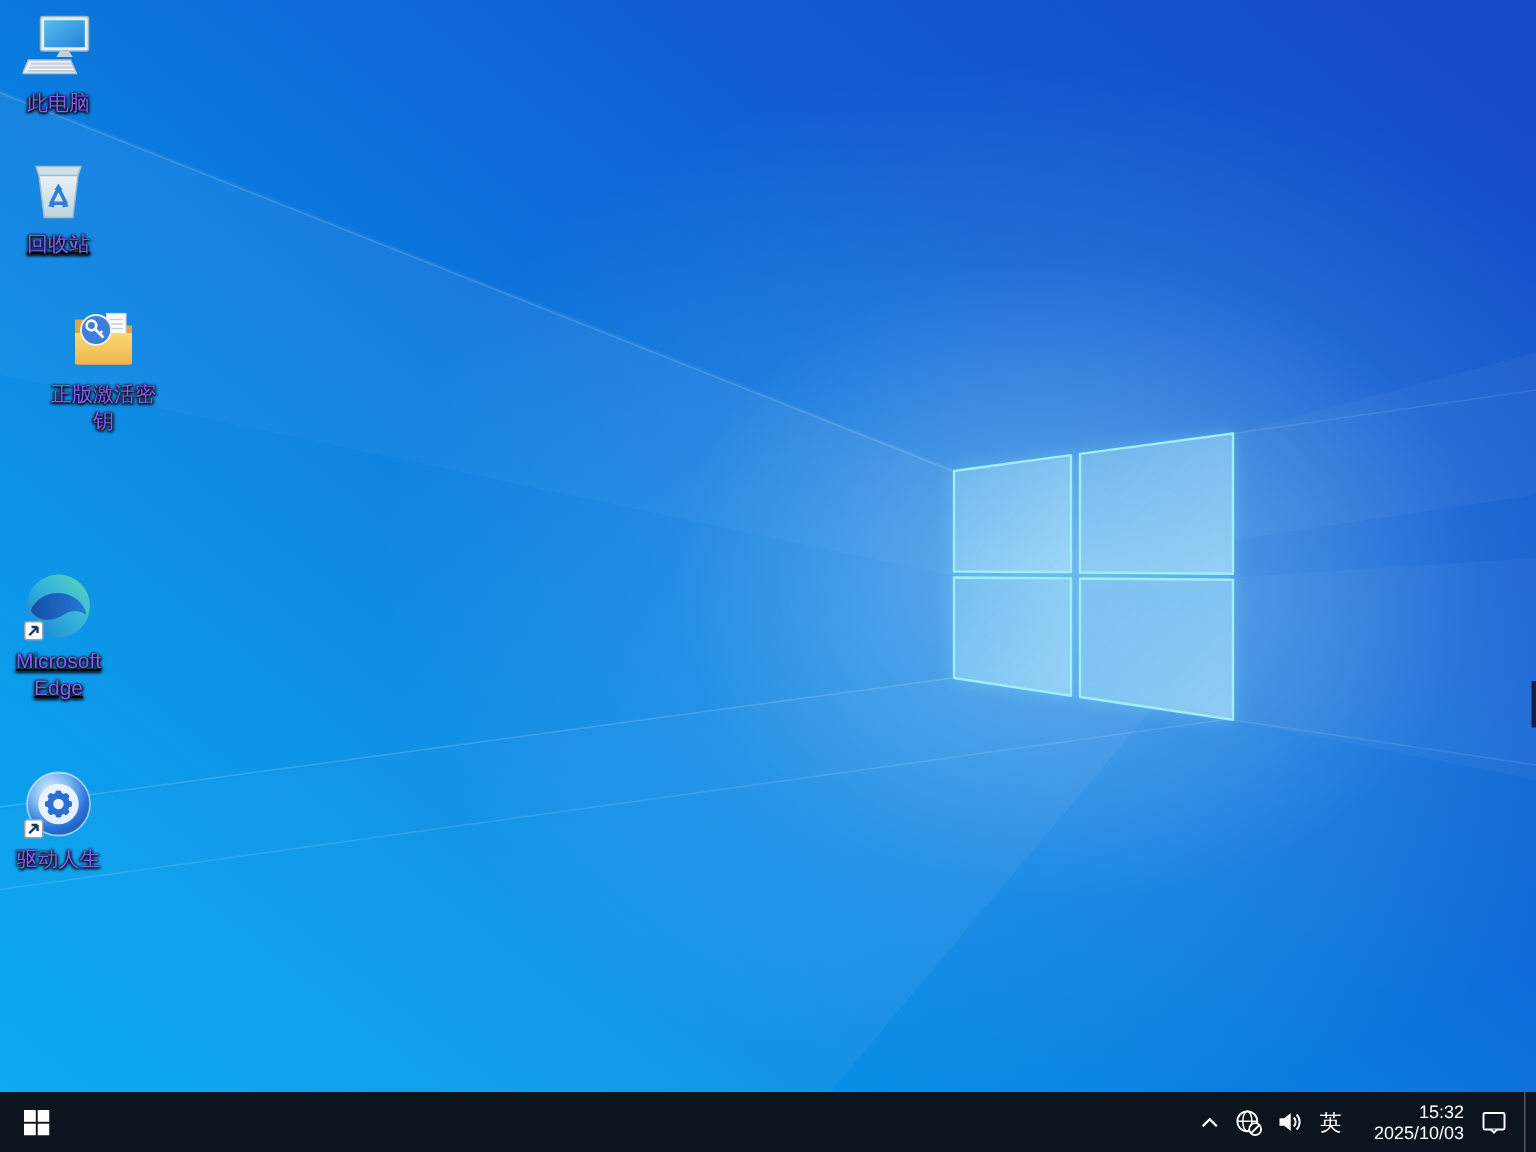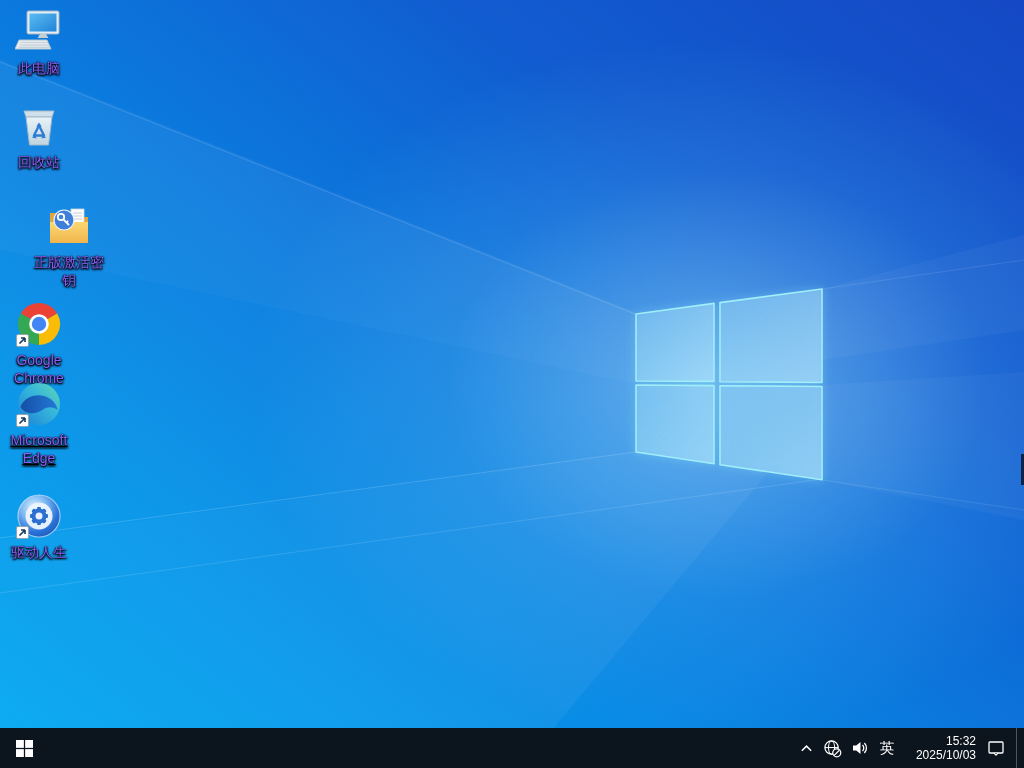--- a/index.html
+++ b/index.html
@@ -95,21 +95,21 @@
         <line x1="5.5" y1="34.5" x2="32.8" y2="34.5" stroke="#c6d1d9" stroke-width="1.3"></line>
         <line x1="4.5" y1="37" x2="33.8" y2="37" stroke="#c6d1d9" stroke-width="1.3"></line>
         <line x1="3.5" y1="39.3" x2="34.8" y2="39.3" stroke="#c6d1d9" stroke-width="1.3"></line>
       </svg>
     </div>
     <div class="icon-label">
       <span>此电脑</span>
     </div>
   </div>
 
-  <div class="desktop-icon" style="top:102px;">
+  <div class="desktop-icon" style="top:102px;text-decoration:underline;">
     <div class="icon-art">
       <svg width="48" height="48" viewBox="0 0 48 48">
         <defs>
             <linearGradient id="binG" x1="0" y1="0" x2="0" y2="1">
           <stop offset="0%" stop-color="#e9f2f8"></stop>
               <stop offset="100%" stop-color="#bfd4e0"></stop>
         </linearGradient>
           </defs>
         <polygon points="9,9 39,9 37,15 11,15" fill="#cfe0ea" stroke="#a3bac9" stroke-width="1"></polygon>
         <polygon points="11,15 37,15 33.5,43 14.5,43" fill="url(#binG)" stroke="#a3bac9" stroke-width="1"></polygon>
@@ -143,40 +143,20 @@
         <circle cx="16" cy="15" r="3.2" fill="none" stroke="#ffffff" stroke-width="1.8"></circle>
         <line x1="18.3" y1="17.3" x2="24" y2="23" stroke="#ffffff" stroke-width="1.8"></line>
         <line x1="21.5" y1="20.5" x2="23.2" y2="18.8" stroke="#ffffff" stroke-width="1.6"></line>
       </svg>
     </div>
     <div class="icon-label">
       <span>正版激活密钥</span>
     </div>
   </div>
 
-  <div class="desktop-icon" style="top:300px;">
-    <div class="icon-art">
-      <svg width="48" height="48" viewBox="0 0 48 48">
-        <path d="M24,24 L42.19,13.5 A21,21 0 0 0 5.81,13.5 Z" fill="#ea4335"></path>
-        <path d="M24,24 L5.81,13.5 A21,21 0 0 0 24,45 Z" fill="#34a853"></path>
-        <path d="M24,24 L24,45 A21,21 0 0 0 42.19,13.5 Z" fill="#fbbc05"></path>
-        <circle cx="24" cy="24" r="9.8" fill="#ffffff"></circle>
-        <circle cx="24" cy="24" r="7.2" fill="#4285f4"></circle>
-      </svg>
-      <div class="shortcut-badge">
-        <svg width="11" height="11" viewBox="0 0 11 11">
-          <path d="M2.5,8.5 L8,3 M8,3 H4 M8,3 V7" stroke="#16395f" stroke-width="1.6" fill="none"></path>
-        </svg>
-      </div>
-    </div>
-    <div class="icon-label">
-      <span>Google</span><br>
-      <span>Chrome</span>
-    </div>
-  </div>
 
   <div class="desktop-icon" style="top:380px;text-decoration:underline;">
     <div class="icon-art">
       <svg width="48" height="48" viewBox="0 0 48 48">
         <defs>
           <linearGradient id="egA" x1="1" y1="0" x2="0" y2="1">
             <stop offset="0%" stop-color="#5fd8b4"></stop>
             <stop offset="45%" stop-color="#35b4dc"></stop>
             <stop offset="100%" stop-color="#1b7fd4"></stop>
           </linearGradient>
@@ -194,21 +174,21 @@
           <path d="M2.5,8.5 L8,3 M8,3 H4 M8,3 V7" stroke="#16395f" stroke-width="1.6" fill="none"></path>
         </svg>
       </div>
     </div>
     <div class="icon-label">
       <span>Microsoft</span><br>
       <span>Edge</span>
     </div>
   </div>
 
-  <div class="desktop-icon" style="top:492px;align-items:center;">
+  <div class="desktop-icon" style="top:512px;align-items:center;">
     <div class="icon-art">
       <svg width="48" height="48" viewBox="0 0 48 48">
         <defs>
             <radialGradient id="drvG" cx="38%" cy="30%" r="80%">
           <stop offset="0%" stop-color="#dff0ff"></stop>
               <stop offset="38%" stop-color="#7db9f2"></stop>
           <stop offset="72%" stop-color="#2a72d8"></stop>
               <stop offset="100%" stop-color="#1a55b0"></stop>
         </radialGradient>
           </defs>

